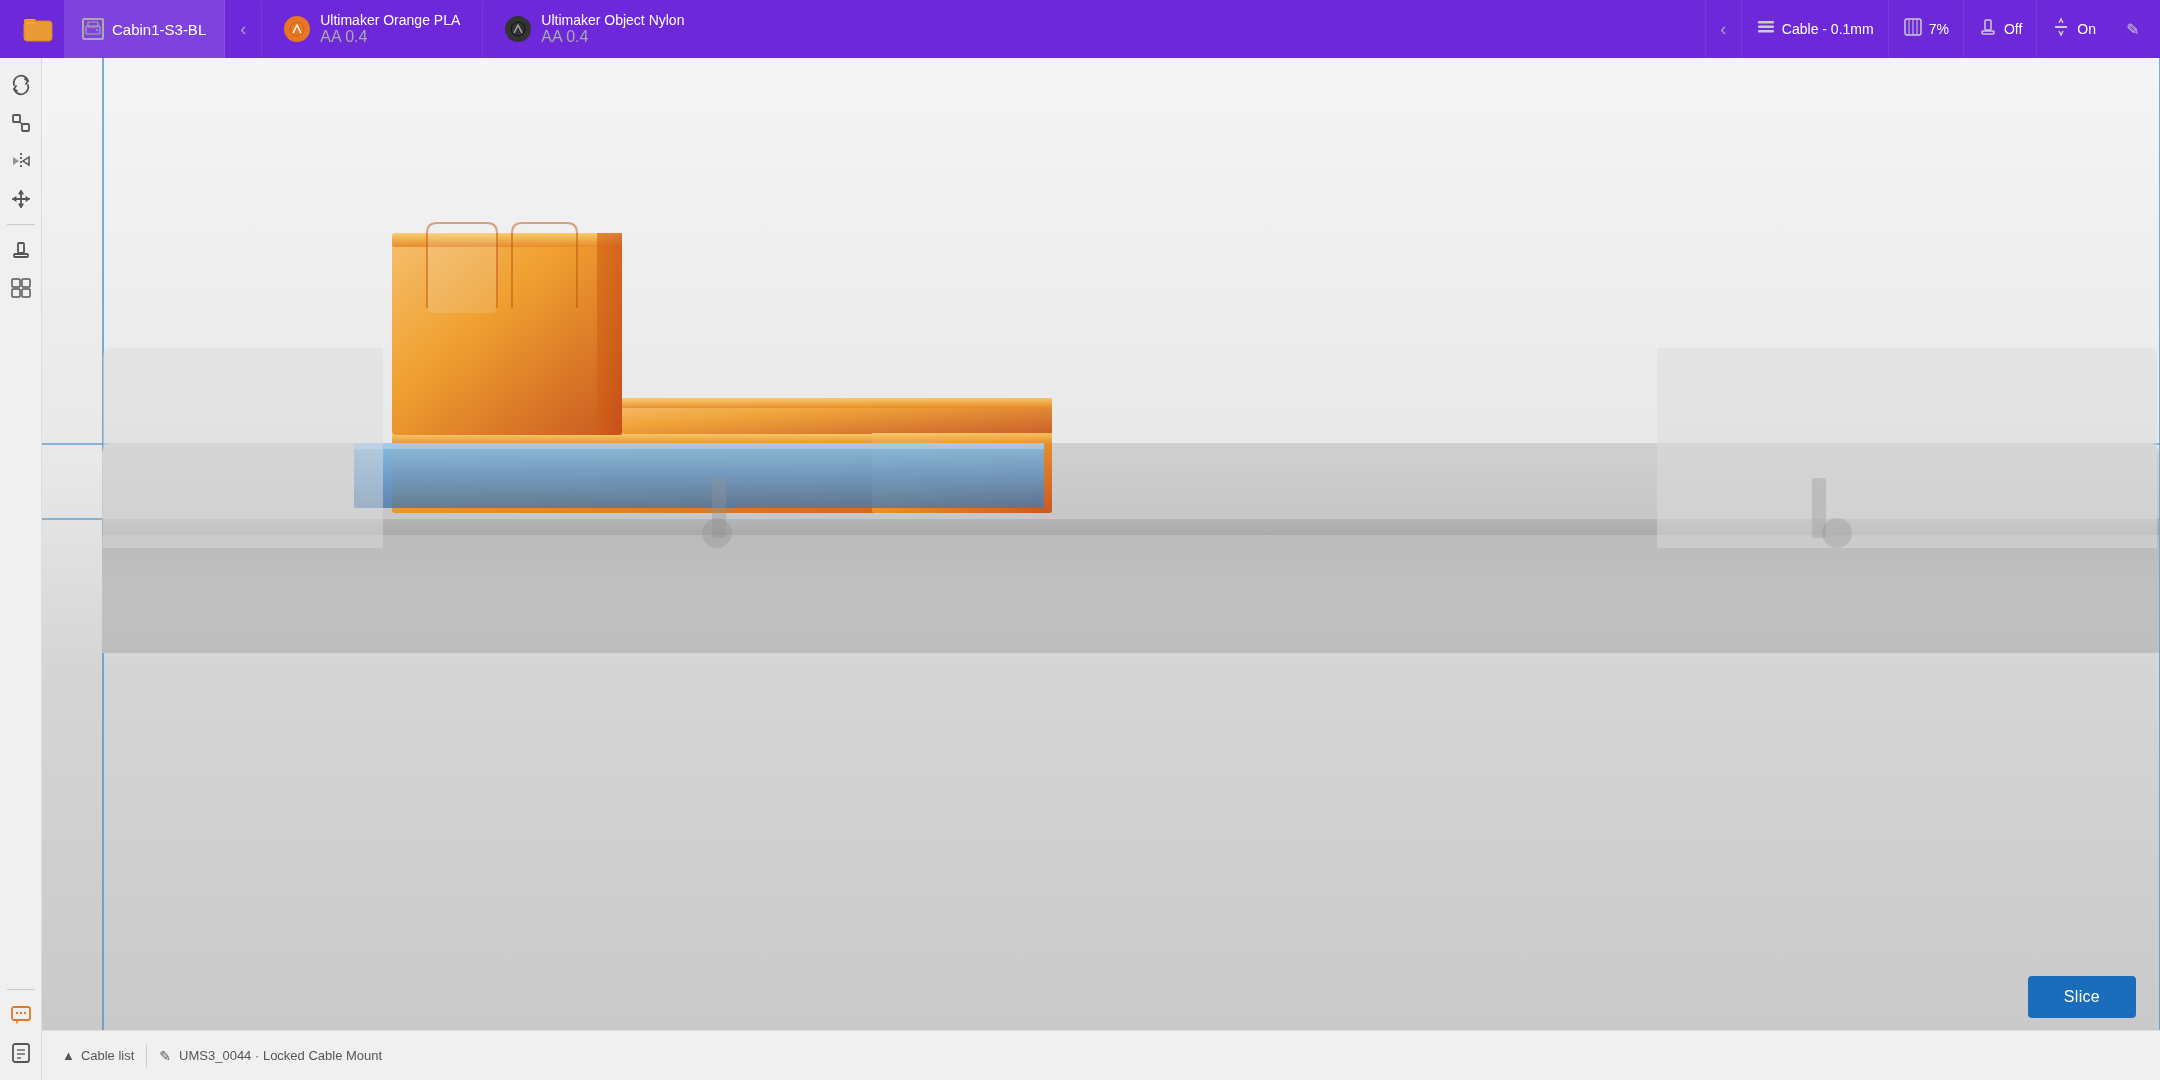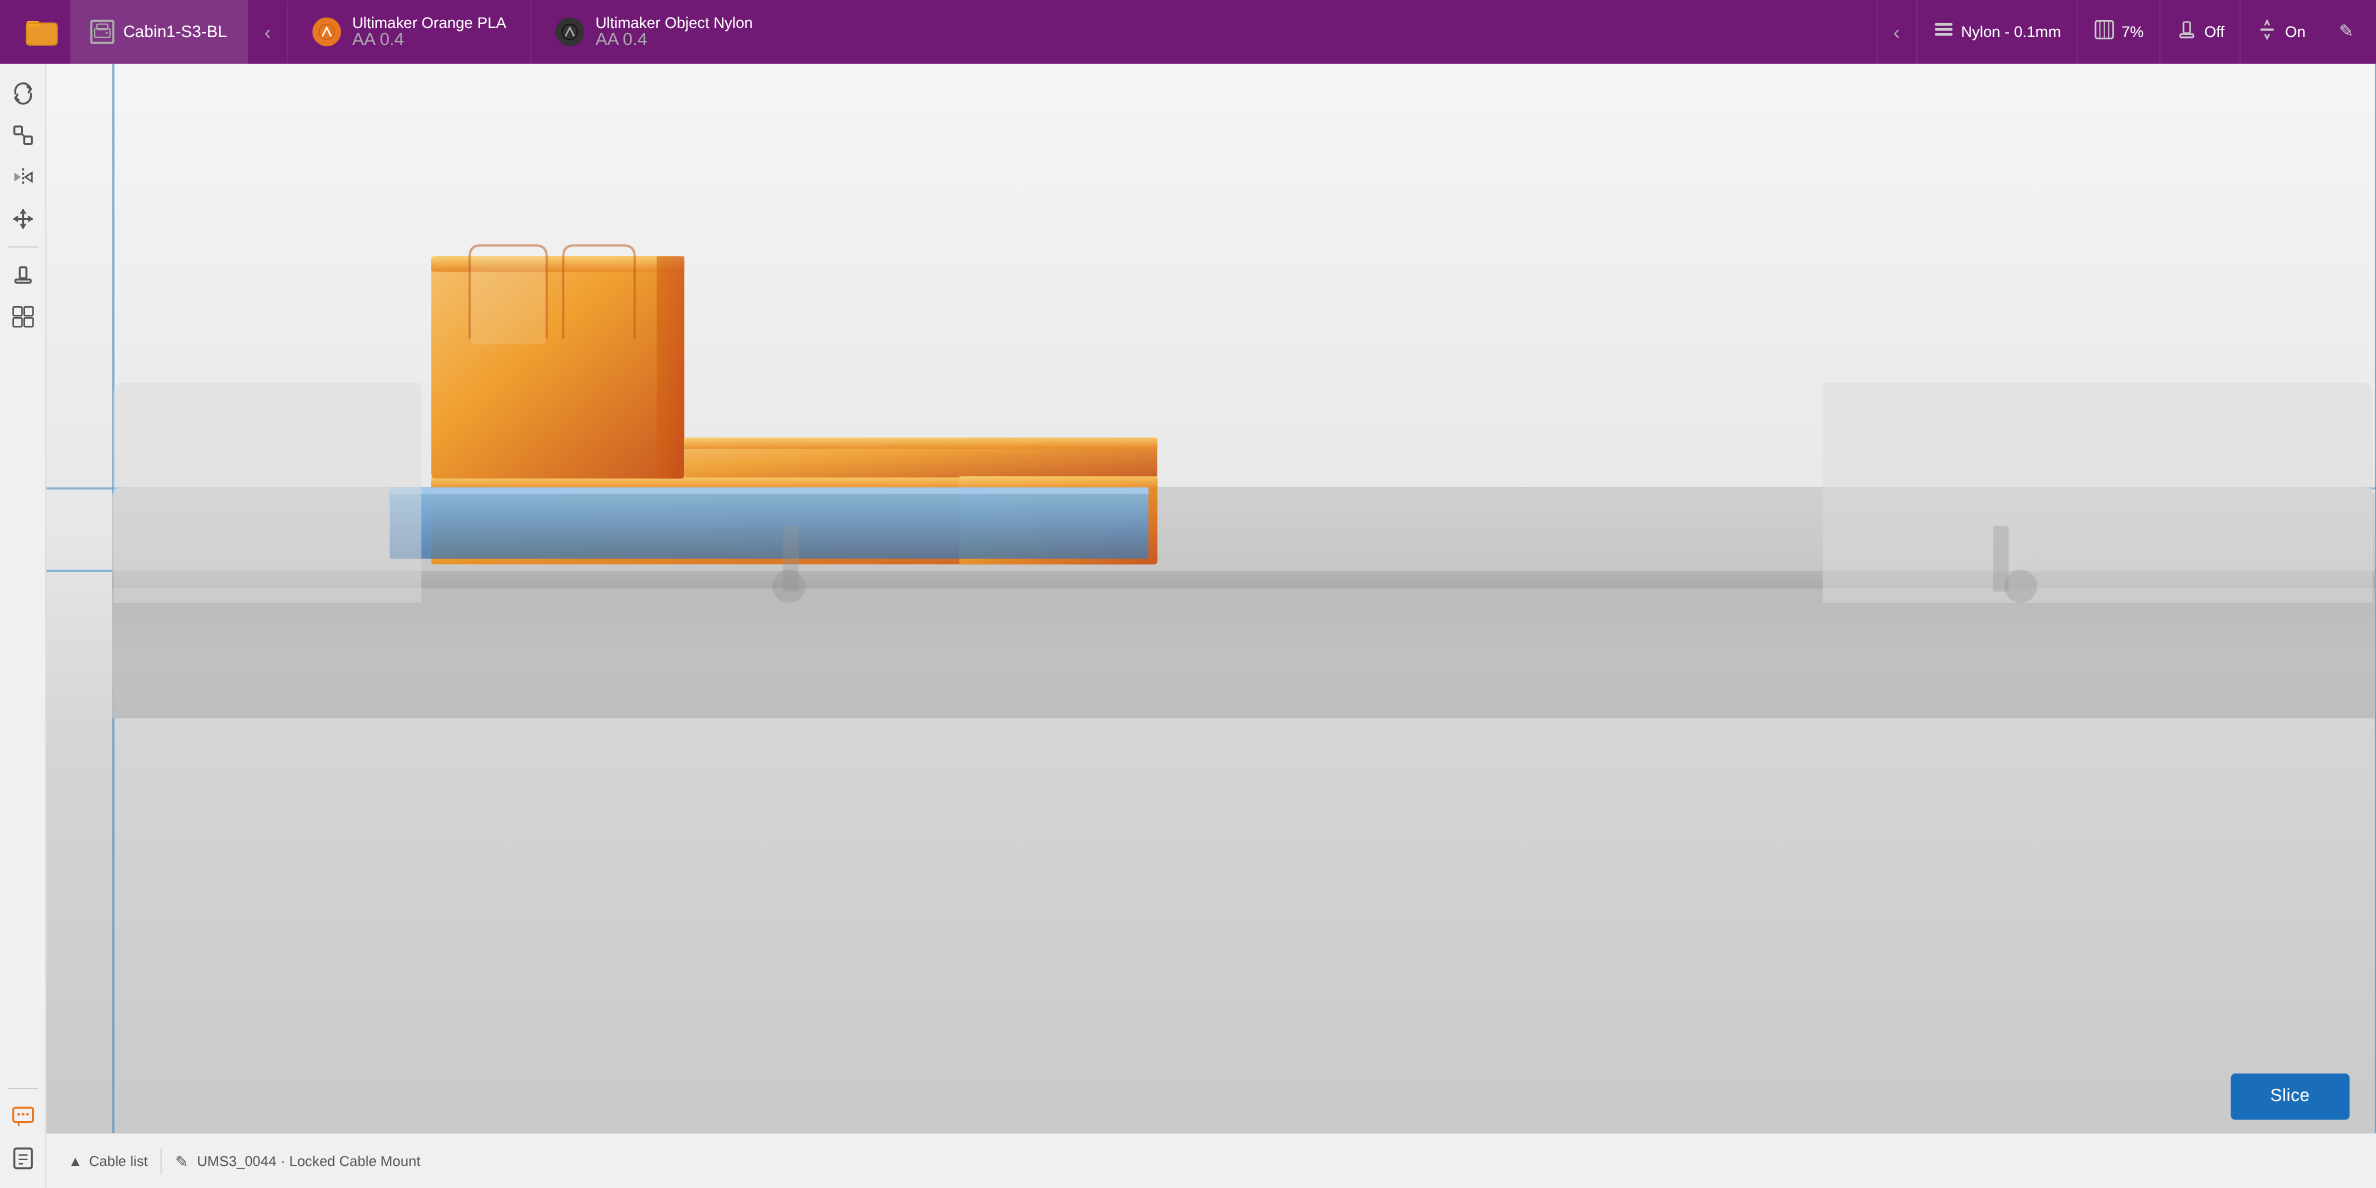--- a/index.html
+++ b/index.html
@@ -10,21 +10,21 @@
       font-family: 'Segoe UI', Arial, sans-serif;
       overflow: hidden;
       position: relative;
     }
 
     
     #topbar {
       position: absolute;
       top: 0; left: 0; right: 0;
       height: 58px;
-      background: #701a75;
+      background: #6d28d9;
       display: flex;
       align-items: center;
       padding: 0 12px;
       gap: 0;
       z-index: 100;
     }
 
     .topbar-folder-btn {
       width: 52px;
       height: 58px;
@@ -359,21 +359,21 @@
   </div>
 
   <div class="ctrl-group">
     <span class="ctrl-icon">
       <svg width="20" height="20" viewBox="0 0 20 20" fill="none">
         <rect x="2" y="4" width="16" height="2.5" rx="1" fill="#ccc"></rect>
         <rect x="2" y="8.5" width="16" height="2.5" rx="1" fill="#ccc"></rect>
         <rect x="2" y="13" width="16" height="2.5" rx="1" fill="#ccc"></rect>
       </svg>
     </span>
-    <span class="ctrl-value">Nylon - 0.1mm</span>
+    <span class="ctrl-value">Cable - 0.1mm</span>
   </div>
 
   <div class="ctrl-group">
     <span class="ctrl-icon">
       <svg width="20" height="20" viewBox="0 0 20 20" fill="none">
         <rect x="2" y="2" width="16" height="16" rx="2" fill="none" stroke="#ccc" stroke-width="1.5"></rect>
         <line x1="6" y1="2" x2="6" y2="18" stroke="#ccc" stroke-width="1"></line>
         <line x1="10" y1="2" x2="10" y2="18" stroke="#ccc" stroke-width="1"></line>
         <line x1="14" y1="2" x2="14" y2="18" stroke="#ccc" stroke-width="1"></line>
       </svg>

